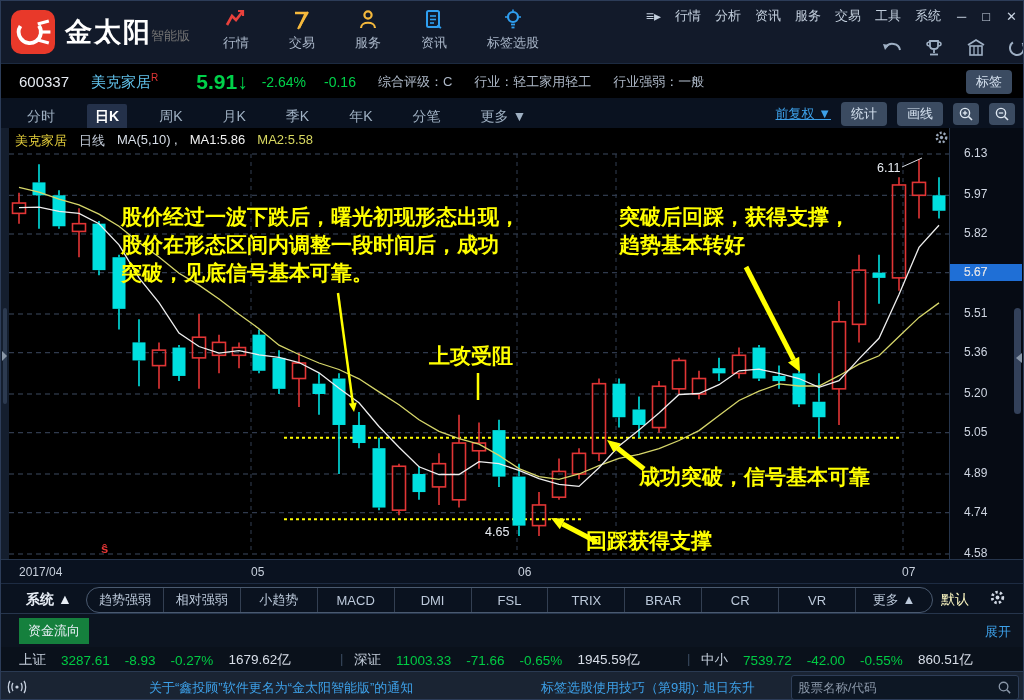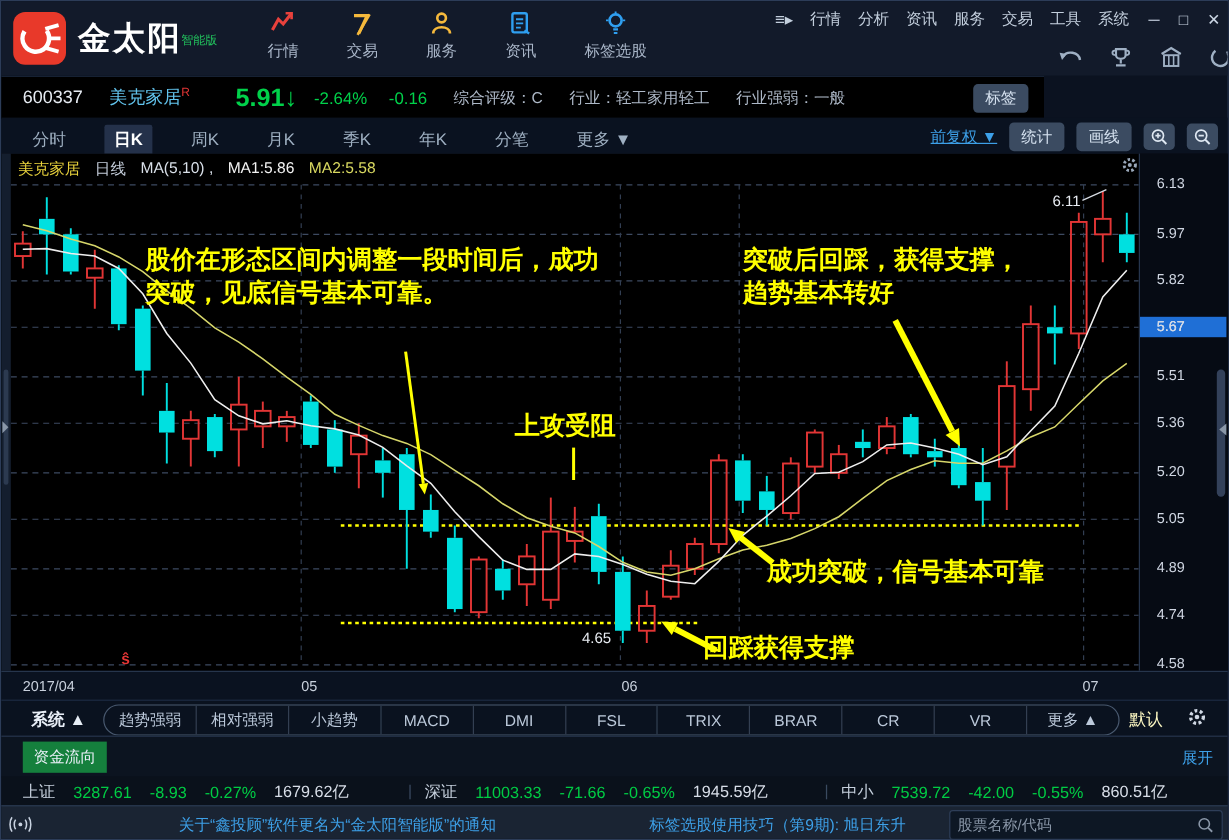--- a/index.html
+++ b/index.html
@@ -5,32 +5,32 @@
   html,body{margin:0;padding:0;background:#05080f;}
   #app{position:relative;width:1024px;height:700px;overflow:hidden;
        font-family:"Liberation Sans", sans-serif;background:#0b1220;
        border:1px solid #2c3c58;box-sizing:border-box;}
   .abs{position:absolute;}
   
   #toolbar{left:0;top:0;width:1024px;height:62px;background:#121a2a;}
   #logo{left:10px;top:9px;width:44px;height:44px;border-radius:10px;background:#e8392a;}
   #logo svg{position:absolute;left:3px;top:3px;}
   #logo-title{left:64px;top:13px;font-size:27px;font-weight:bold;color:#ffffff;letter-spacing:2px;}
-  #logo-badge{left:150px;top:26px;font-size:10px;color:#22c55e;}
+  #logo-badge{left:150px;top:26px;font-size:13px;color:#737373;}
   #main-nav{left:222px;top:7px;display:flex;gap:40px;}
   .nav-item{display:flex;flex-direction:column;align-items:center;cursor:pointer;}
   .nav-item .lbl{font-size:13px;color:#a9b6c8;margin-top:2px;white-space:nowrap;}
   .nav-item .ic{height:24px;display:flex;align-items:center;}
   #menu-row{top:6px;right:8px;display:flex;gap:14px;align-items:center;}
   #menu-row .mi{font-size:13px;color:#c3cfdd;cursor:pointer;}
   #menu-row .ctl{font-size:13px;color:#c9d4e2;cursor:pointer;margin-left:2px;}
   #menu-list-icon{color:#c3cfdd;font-size:14px;cursor:pointer;}
   #right-icons{top:36px;left:880px;display:flex;gap:20px;align-items:center;}
   
-  #stockbar{left:0;top:62px;width:869px;height:35px;background:#000;border-top:1px solid #1c2a40;}
+  #stockbar{left:0;top:62px;width:1024px;height:35px;background:#000;border-top:1px solid #1c2a40;}
   #stock-left{left:18px;top:0;height:35px;display:flex;align-items:center;}
   .scode{font-size:15px;color:#e6ebf2;}
   .sname{font-size:15px;color:#62c4ee;margin-left:22px;}
   .sflag{font-size:10px;color:#e23535;vertical-align:super;}
   .sprice{font-size:21px;font-weight:bold;color:#00d14a;margin-left:38px;}
   .spct{font-size:14px;color:#00d14a;margin-left:14px;}
   .schg{font-size:14px;color:#00d14a;margin-left:18px;}
   .sinfo{font-size:13px;color:#aeb9c8;margin-left:22px;white-space:nowrap;}
   #stock-right{right:10px;top:6px;display:flex;gap:12px;align-items:center;flex-direction:column;}
   .sbtn{background:#3b4b61;color:#d6e2f0;font-size:13px;border-radius:4px;padding:3px 10px;cursor:pointer;}
@@ -456,20 +456,21 @@
       <div class="ytick" style="top: 178px;">5.51</div>
       <div class="ytick" style="top: 216.71px;">5.36</div>
       <div class="ytick" style="top: 258px;">5.20</div>
       <div class="ytick" style="top: 296.71px;">5.05</div>
       <div class="ytick" style="top: 338px;">4.89</div>
       <div class="ytick" style="top: 376.71px;">4.74</div>
       <div class="ytick" style="top: 418px;">4.58</div>
     </div>
   <div id="anno-layer" class="abs">
       <div class="anno" style="left: 120px; top: 202px;">
+        <div>股价经过一波下跌后，曙光初现形态出现，</div>
         <div>股价在形态区间内调整一段时间后，成功</div>
         <div>突破，见底信号基本可靠。</div>
       </div>
       <div class="anno" style="left: 618px; top: 202px;">
         <div>突破后回踩，获得支撑，</div>
         <div>趋势基本转好</div>
       </div>
       <div class="anno" style="left: 428px; top: 341px;">
         <div>上攻受阻</div>
       </div>

